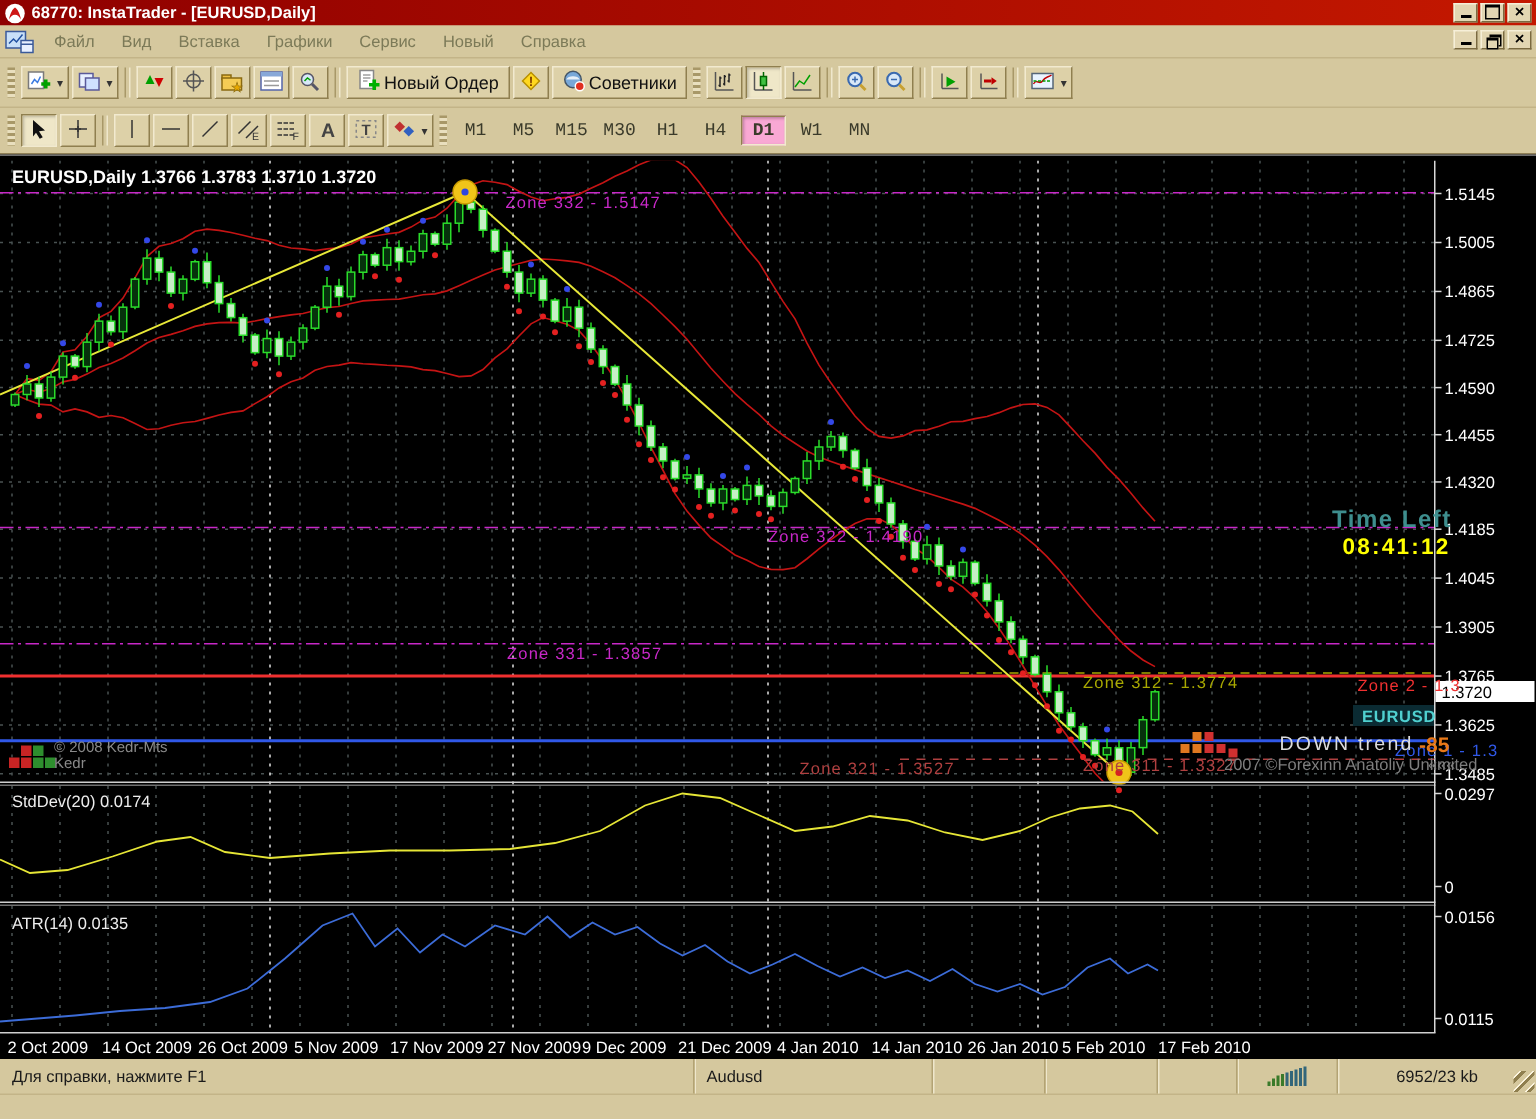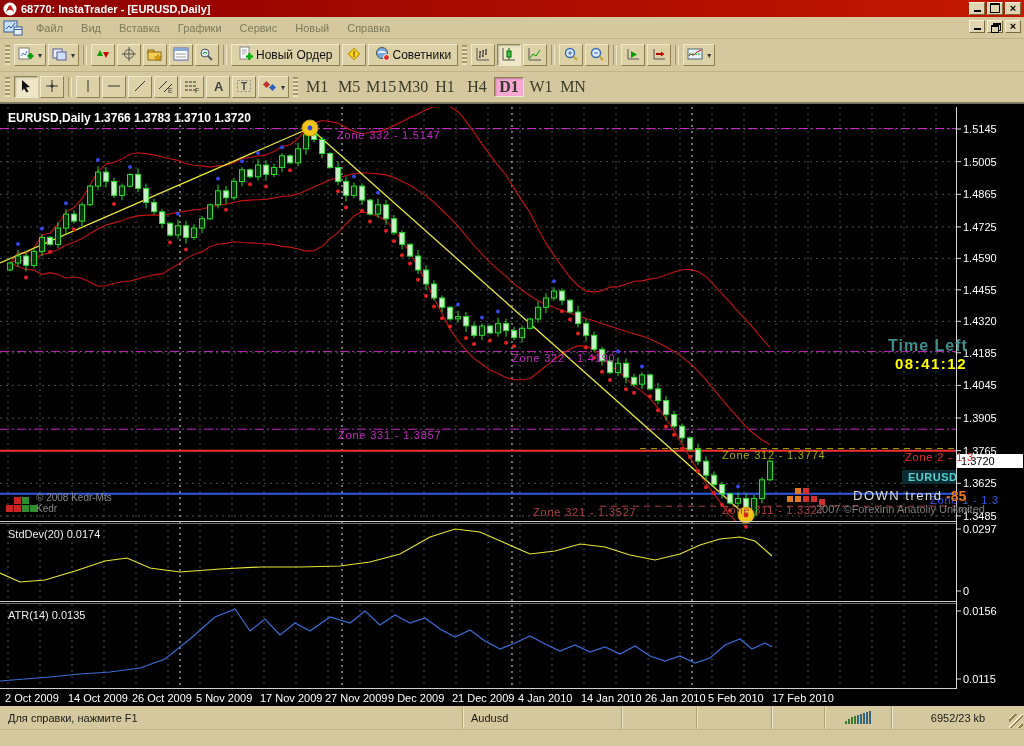--- a/index.html
+++ b/index.html
@@ -32,21 +32,21 @@
   .t2{height:26px;border-bottom:1px solid #8F7F55;}
   .grip{width:5px;height:20px;margin:0 3px;background:repeating-linear-gradient(180deg,#A89868 0 2px,#E9DFBE 2px 4px);flex:0 0 auto;}
   .vsep{width:2px;height:20px;margin:0 3px;border-left:1px solid #A89868;border-right:1px solid #EFE7CC;flex:0 0 auto;}
   .tbtn{height:22px;min-width:24px;display:flex;align-items:center;justify-content:center;gap:2px;
     background:#DDD1A8;border:1px solid;border-color:#F2EACF #8F7F4F #8F7F4F #F2EACF;
     margin:0 1px;padding:0 3px;font-size:11px;color:#111;cursor:default;font-family:inherit;}
   .tbtn.active{background:#EFE7C8;border-color:#8F7F4F #F2EACF #F2EACF #8F7F4F;box-shadow:inset 1px 1px 2px rgba(0,0,0,.22);}
   .tbtn .drop{font-size:8px;color:#333;margin-left:1px;}
   .tbtn.wide{padding:0 6px;font-size:12px;}
   .tfbtn{width:30px;height:20px;display:flex;align-items:center;justify-content:center;
-    background:transparent;border:1px solid transparent;color:#3A3A2A;font-size:16px;margin:0 1px;font-family:Liberation Serif, serif;}
+    background:transparent;border:1px solid transparent;color:#3A3A2A;font-size:12px;margin:0 1px;font-family:Liberation Mono, monospace;}
   .tfbtn.active{background:#f9a8d4;border-color:#8F7F4F #F2EACF #F2EACF #8F7F4F;box-shadow:inset 1px 1px 2px rgba(0,0,0,.25);font-weight:bold;}
   
   .chart-frame{height:603px;background:#000;border-top:1px solid #6E6E6E;box-sizing:border-box;padding-top:3px;}
   #chart-svg{display:block;}
   #chart-svg text{font-family:"Liberation Sans",sans-serif;}
   #chart-svg .grid{stroke:#495252;stroke-width:1;stroke-dasharray:2 4;}
   #chart-svg .psep{stroke:#E4E4E4;stroke-width:1;stroke-dasharray:2 4;}
   #chart-svg .axt{fill:#fff;font-size:11px;}
   #chart-svg .axtb{fill:#000;font-size:11px;}
   #chart-svg .zl{font-size:11px;letter-spacing:.8px;}

